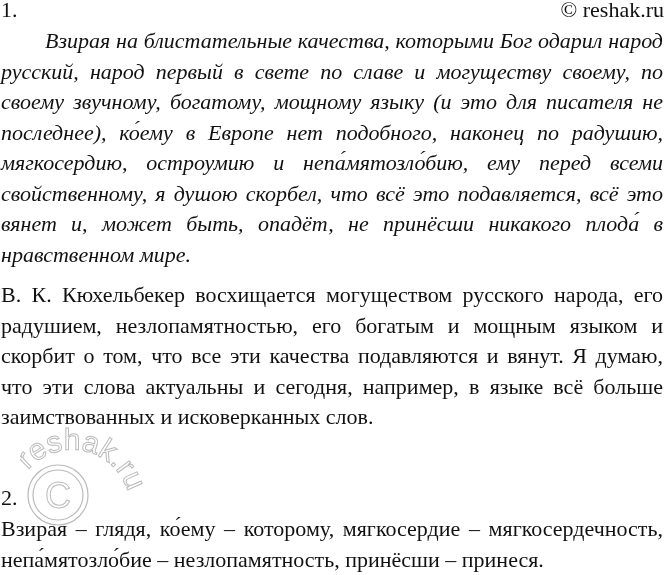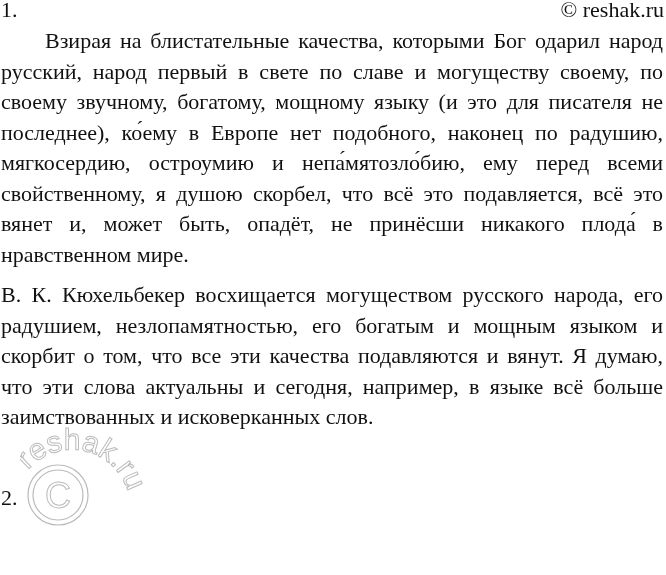--- a/index.html
+++ b/index.html
@@ -13,40 +13,41 @@
       position: absolute; left: 1px; font-size: 22px; line-height: 24px; margin: 0;
     }
     .copyright {
       position: absolute; right: 2px; top: -2px; font-size: 22px; line-height: 24px;
     }
     .para {
       position: absolute; left: 1px; width: 662px; margin: 0;
       font-size: 22px; line-height: 30.5px; text-align: justify;
       text-align-last: left;
     }
-    .indent { text-indent: 44px; }
+    .indent { text-indent: 44px; font-style: italic; }
     .watermark {
       position: absolute; left: 20px; top: 410px; width: 140px; height: 130px;
       pointer-events: none;
     }
   </style>
 </head>
 <body>
 
 <div class="page">
 
   <div class="task-num" style="top:-2px;">1.</div>
   <div class="copyright">© reshak.ru</div>
 
   <p class="para indent" style="top:26px;">Взирая на блистательные качества, которыми Бог одарил народ русский, народ первый в свете по славе и могуществу своему, по своему звучному, богатому, мощному языку (и это для писателя не последнее), ко́ему в Европе нет подобного, наконец по радушию, мягкосердию, остроумию и непа́мятозло́бию, ему перед всеми свойственному, я душою скорбел, что всё это подавляется, всё это вянет и, может быть, опадёт, не принёсши никакого плода́ в нравственном мире.</p>
 
   <p class="para" style="top:280px;">В. К. Кюхельбекер восхищается могуществом русского народа, его радушием, незлопамятностью, его богатым и мощным языком и скорбит о том, что все эти качества подавляются и вянут. Я думаю, что эти слова актуальны и сегодня, например, в языке всё больше заимствованных и исковерканных слов.</p>
 
   <div class="task-num" style="top:486px;">2.</div>
 
+  <p class="para" style="top:514px;">Взирая – глядя, ко́ему – которому, мягкосердие – мягкосердечность, непа́мятозло́бие – незлопамятность, принёсши – принеся.</p>
 
   <svg class="watermark" viewBox="0 0 140 130">
     <defs>
       <path id="arc" d="M 8 60 A 58 58 0 0 1 110 100" fill="none"></path>
     </defs>
     <circle cx="38" cy="85" r="30" fill="none" stroke="#bbbbbb" stroke-width="1.2"></circle>
     <circle cx="38" cy="85" r="25" fill="none" stroke="#bbbbbb" stroke-width="1.2"></circle>
     <text x="38" y="98" text-anchor="middle" font-family="Liberation Sans, sans-serif" font-size="36" fill="none" stroke="#bbbbbb" stroke-width="1">C</text>
     <text font-family="Liberation Sans, sans-serif" font-size="30" fill="none" stroke="#bbbbbb" stroke-width="1">
       <textPath href="#arc">reshak.ru</textPath>

